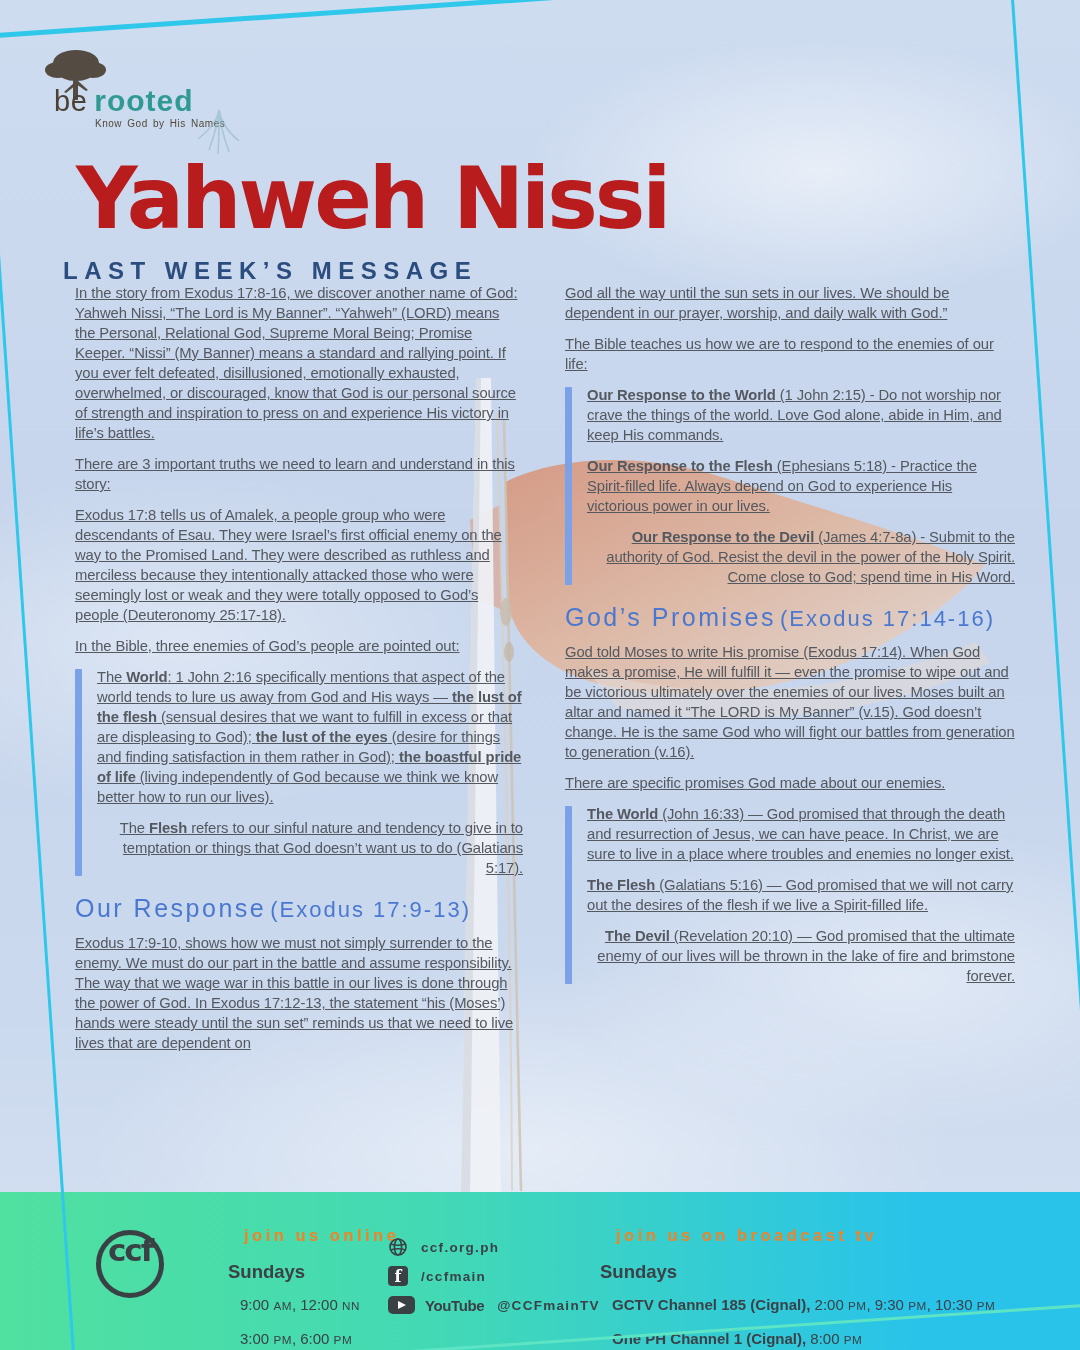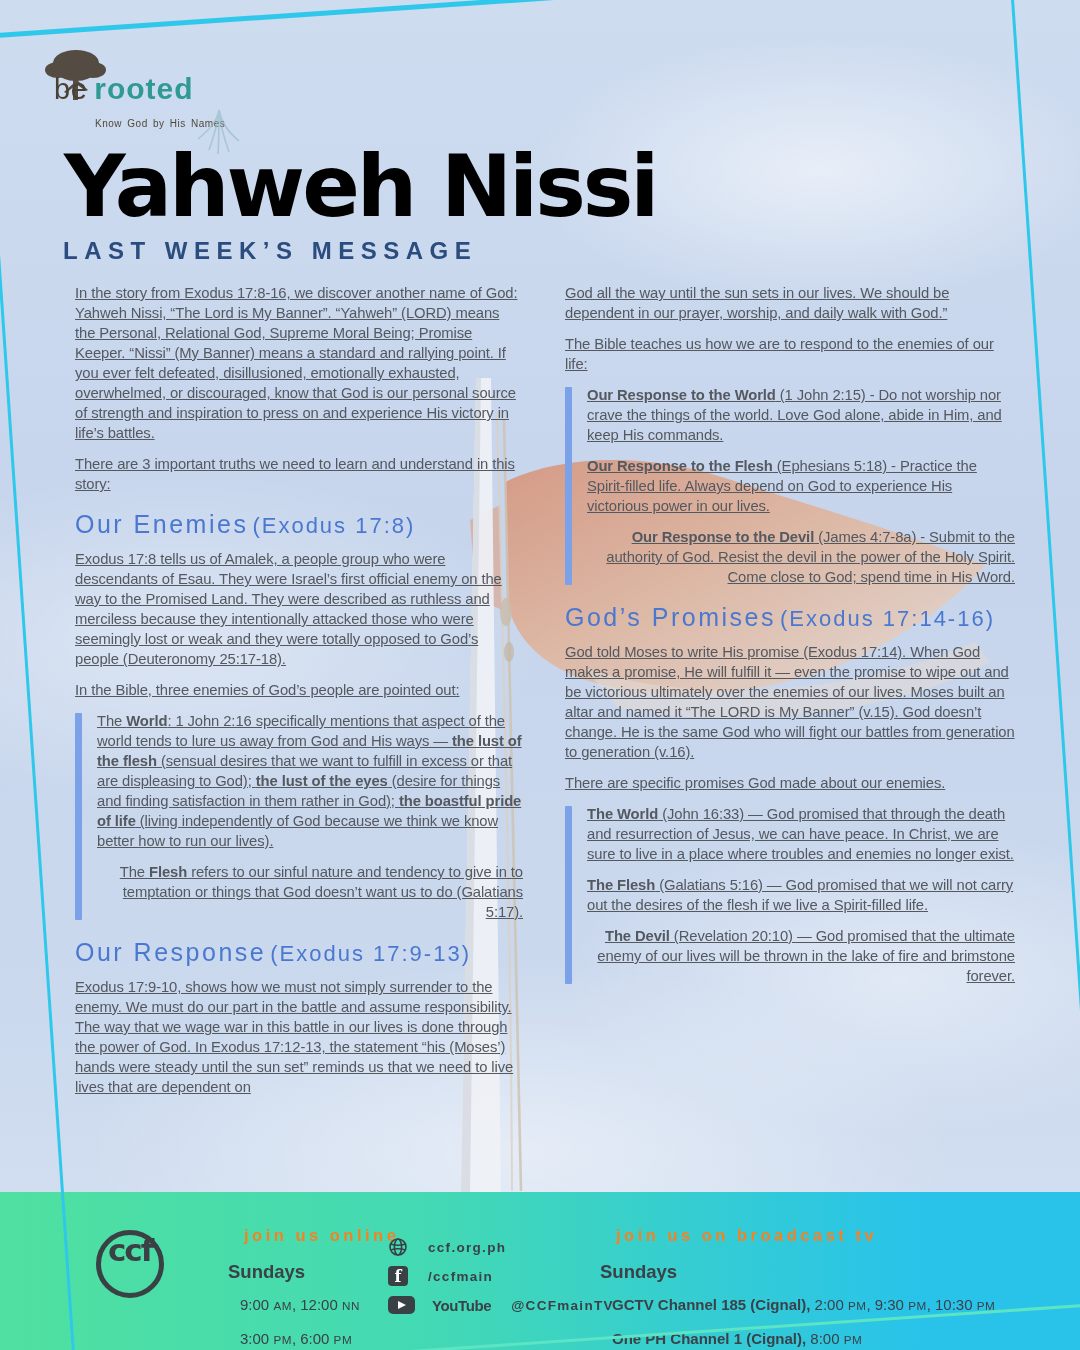--- a/index.html
+++ b/index.html
@@ -17,31 +17,31 @@
       linear-gradient(180deg,#cedcf0 0%,#c6d5ec 40%,#cbd9ee 75%,#d6e2f2 100%);}
   .scene{position:absolute;inset:0;z-index:1;pointer-events:none;}
 
   
   .accent{position:absolute;left:-18px;top:34px;width:1032px;height:1345px;
     border:3px solid #2fc8ea;border-top-width:5px;border-bottom-color:#5ce4c4;
     transform:rotate(-3.9deg);transform-origin:top left;z-index:5;pointer-events:none;}
 
   
   .logo{position:absolute;left:40px;top:46px;width:280px;height:110px;z-index:2;}
-  .brandline{position:absolute;left:14px;top:26px;white-space:nowrap;}
+  .brandline{position:absolute;left:14px;top:38px;white-space:nowrap;}
   .brand-be{font-size:29px;color:#4a4033;letter-spacing:.5px;}
   .brand-rooted{font-size:30px;font-weight:bold;color:#2f9a94;letter-spacing:1px;margin-left:7px;}
   .tagline{position:absolute;left:55px;top:72px;font-size:10px;color:#514839;letter-spacing:.5px;word-spacing:2px;}
   .treeicon{position:absolute;left:0;top:0;}
   .rootsicon{position:absolute;left:150px;top:62px;opacity:.6;}
 
   
   .titleblock{position:absolute;left:60px;top:140px;z-index:2;}
-  .maintitle{margin:4px;font-family:"DejaVu Sans",sans-serif;font-weight:bold;
-    font-size:85px;line-height:1;letter-spacing:-3px;color:#000000;}
+  .maintitle{margin:16px;font-family:"DejaVu Sans",sans-serif;font-weight:bold;
+    font-size:85px;line-height:1;letter-spacing:-3px;color:#b91c1c;}
   .subtitle{margin:8px 0 0 3px;font-size:24px;font-weight:bold;letter-spacing:6.5px;color:#2b4c7e;}
 
   
   .col{position:absolute;top:283px;height:909px;overflow:hidden;z-index:2;
     font-size:14.8px;line-height:20px;color:#54585f;letter-spacing:-0.1px;}
   .col-left{left:75px;width:448px;}
   .col-right{left:565px;width:450px;}
   .col p{margin:0 0 11px 0;text-decoration:underline;}
   .col h2{margin:15px 0 8px 0;font-size:25px;line-height:30px;font-weight:normal;
     letter-spacing:2.5px;color:#4a78d0;white-space:nowrap;}
@@ -59,21 +59,21 @@
   .ccf-logo{position:absolute;left:96px;top:38px;width:68px;height:68px;border:5px solid #3a4145;
     border-radius:50%;display:flex;align-items:flex-start;justify-content:center;}
   .ccf-logo span{font-family:"DejaVu Sans",sans-serif;font-weight:bold;font-size:31px;
     letter-spacing:-2px;color:#3a4145;margin-top:-3px;}
   .f-head{margin:16px;font-size:16.5px;font-weight:bold;letter-spacing:3.5px;color:#f58222;}
   .f-day{margin:9px 0 2px 0;font-size:18.5px;font-weight:bold;}
   .f-line{margin:12px;font-size:15px;line-height:20.5px;}
   .online{position:absolute;left:228px;top:18px;}
   .broadcast{position:absolute;left:600px;top:18px;}
   .social{position:absolute;left:388px;top:44px;display:flex;flex-direction:column;gap:7px;}
-  .socrow{display:flex;align-items:center;gap:20px;height:22px;}
+  .socrow{display:flex;align-items:center;gap:13px;height:22px;}
   .soclabel{font-size:13.5px;font-weight:bold;letter-spacing:1.3px;}
   .fb-icon{width:20px;height:20px;border-radius:4px;background:#3a4145;color:#fff;
     display:flex;align-items:flex-end;justify-content:center;font-family:"DejaVu Serif",serif;
     font-weight:bold;font-size:16px;line-height:19px;overflow:hidden;}
   .yt-badge{width:27px;height:18px;border-radius:5px;background:#3a4145;
     display:flex;align-items:center;justify-content:center;}
   .yt-badge i{display:block;width:0;height:0;border-top:4.5px solid transparent;
     border-bottom:4.5px solid transparent;border-left:8px solid #fff;}
   .yt-word{font-size:15px;font-weight:bold;letter-spacing:-.4px;margin-left:-3px;}
 </style>
@@ -142,21 +142,20 @@
 
   <div class="titleblock">
     <h1 class="maintitle">Yahweh Nissi</h1>
     <div class="subtitle">LAST WEEK’S MESSAGE</div>
   </div>
 
   <div class="col col-left">
     <p>In the story from Exodus 17:8-16, we discover another name of God: Yahweh Nissi, “The Lord is My Banner”. “Yahweh” (LORD) means the Personal, Relational God, Supreme Moral Being; Promise Keeper. “Nissi” (My Banner) means a standard and rallying point. If you ever felt defeated, disillusioned, emotionally exhausted, overwhelmed, or discouraged, know that God is our personal source of strength and inspiration to press on and experience His victory in life’s battles.</p>
     <p>There are 3 important truths we need to learn and understand in this story:</p>
 
-    <h2><span>Our Enemies</span><span class="ref">(Exodus 17:8)</span></h2>
     <p>Exodus 17:8 tells us of Amalek, a people group who were descendants of Esau. They were Israel’s first official enemy on the way to the Promised Land. They were described as ruthless and merciless because they intentionally attacked those who were seemingly lost or weak and they were totally opposed to God’s people (Deuteronomy 25:17-18).</p>
     <p>In the Bible, three enemies of God’s people are pointed out:</p>
 
     <div class="quote">
       <p><span>The </span><span class="rb">World</span><span>: 1 John 2:16 specifically mentions that aspect of the world tends to lure us away from God and His ways — </span><span class="rb">the lust of the flesh</span><span> (sensual desires that we want to fulfill in excess or that are displeasing to God); </span><span class="rb">the lust of the eyes</span><span> (desire for things and finding satisfaction in them rather in God); </span><span class="rb">the boastful pride of life</span><span> (living independently of God because we think we know better how to run our lives).</span></p>
       <p><span>The </span><span class="rb">Flesh</span><span> refers to our sinful nature and tendency to give in to temptation or things that God doesn’t want us to do (Galatians 5:17).</span></p>
     </div>
 
     <h2><span>Our Response</span><span class="ref">(Exodus 17:9-13)</span></h2>
     <p>Exodus 17:9-10, shows how we must not simply surrender to the enemy. We must do our part in the battle and assume responsibility. The way that we wage war in this battle in our lives is done through the power of God. In Exodus 17:12-13, the statement “his (Moses’) hands were steady until the sun set” reminds us that we need to live lives that are dependent on</p>

